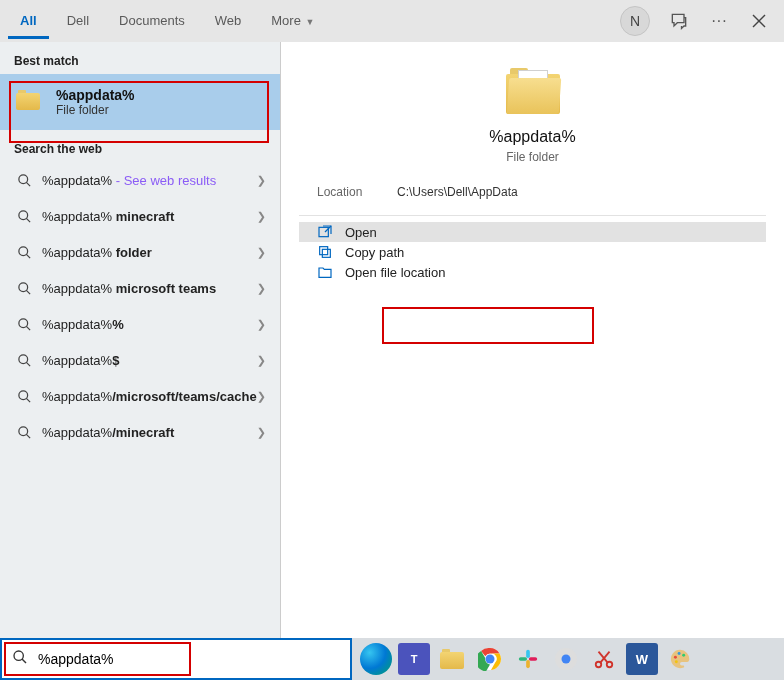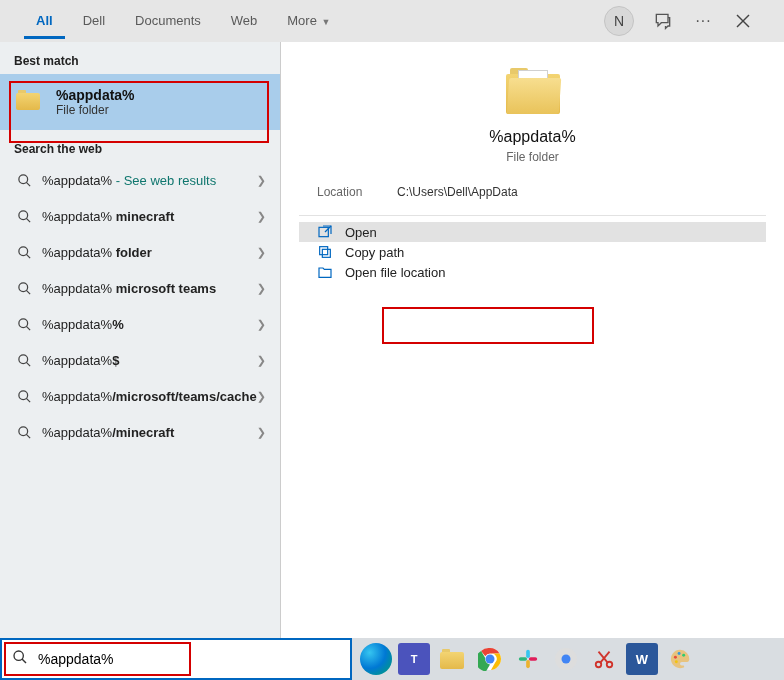--- a/index.html
+++ b/index.html
@@ -1,18 +1,18 @@
 <!DOCTYPE html>
 <html><head>
 <meta charset="utf-8">
 <style>
 * { margin: 0; padding: 0; box-sizing: border-box; font-family: "Segoe UI", Arial, sans-serif; }
 body { width: 784px; height: 680px; background: #e6e6e6; overflow: hidden; position: relative; }
 
-.header { display: flex; align-items: center; height: 42px; background: #e6e6e6; padding: 0 24px; }
+.header { display: flex; align-items: center; height: 42px; background: #e6e6e6; padding: 0 8px; }
 .tabs { display: flex; gap: 6px; flex: 1; }
 .tab { padding: 10px 12px 8px; font-size: 13px; color: #5a5a5a; cursor: pointer; border-bottom: 3px solid transparent; }
 .tab.active { color: #0067c0; border-bottom: 3px solid #0067c0; font-weight: 600; }
 .tab .chev { font-size: 9px; margin-left: 2px; color: #777; }
 .header-right { display: flex; align-items: center; gap: 18px; padding-right: 6px; }
 .avatar { width: 30px; height: 30px; border-radius: 50%; background: #d8d8d8; display: flex; align-items: center; justify-content: center; font-size: 14px; color: #444; border: 1px solid #c4c4c4; }
 .hicon { width: 22px; color: #555; cursor: pointer; display:flex; justify-content:center; }
 
 .content { display: flex; height: 596px; }
 .left { width: 280px; background: #eceff1; overflow: hidden; }
@@ -23,21 +23,21 @@
 .best { display: flex; align-items: center; height: 56px; background: #a9cdeb; padding-left: 16px; }
 .best .ficon { width: 28px; height: 24px; margin-right: 12px; }
 .best .title { font-size: 14px; font-weight: 600; color: #111; }
 .best .sub { font-size: 12px; color: #333; }
 
 .redbox1 { position: absolute; left: 9px; top: 81px; width: 260px; height: 62px; border: 2px solid #d40000; pointer-events: none; }
 
 .row { display: flex; align-items: center; height: 36px; padding: 0 14px 0 14px; cursor: pointer; }
 .row .sicon { width: 20px; color: #444; margin-right: 8px; display:flex; justify-content:center; }
 .row .txt { flex: 1; font-size: 13px; color: #222; white-space: nowrap; overflow: hidden; text-overflow: ellipsis; }
-.row .txt .grey { color: #0f766e; font-weight: 400; }
+.row .txt .grey { color: #8b5cf6; font-weight: 400; }
 .row .txt b { font-weight: 600; }
 .row .chev { color: #888; font-size: 11px; }
 
 .preview { text-align: center; margin-top: 8px; }
 .folder-big { width: 54px; height: 46px; margin: 0 auto 14px; position: relative; }
 .folder-big .tab-f { position: absolute; top: 0; left: 4px; width: 18px; height: 8px; background: #e8c96a; border-radius: 2px 2px 0 0; }
 .folder-big .body-f { position: absolute; top: 6px; left: 0; width: 54px; height: 40px; background: linear-gradient(#f3d472,#e4b94a); border-radius: 2px; }
 .folder-big .paper { position: absolute; top: 2px; left: 12px; width: 30px; height: 38px; background: #fff; border: 1px solid #d0d0d0; }
 .folder-big .front { position: absolute; top: 10px; left: 2px; width: 52px; height: 36px; background: linear-gradient(#f7de8f,#e9c35a); border-radius: 2px; transform: skewX(-4deg); }
 .ptitle { font-size: 16px; color: #111; margin-bottom: 4px; }

